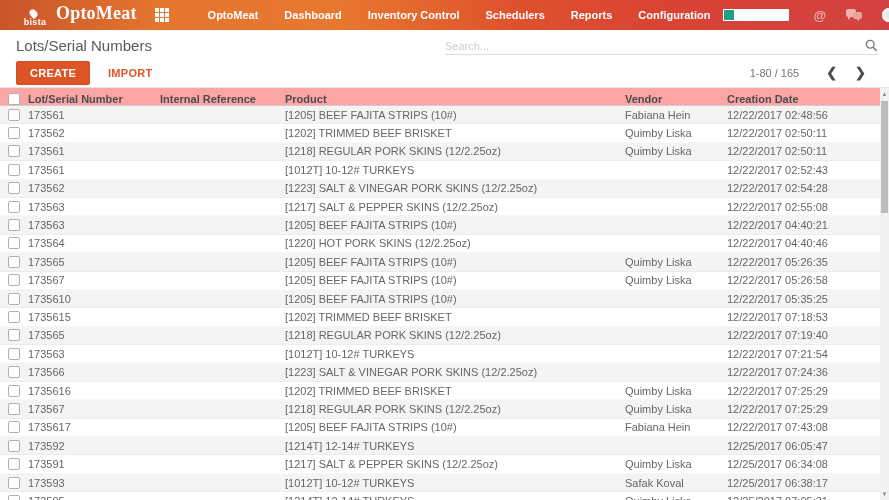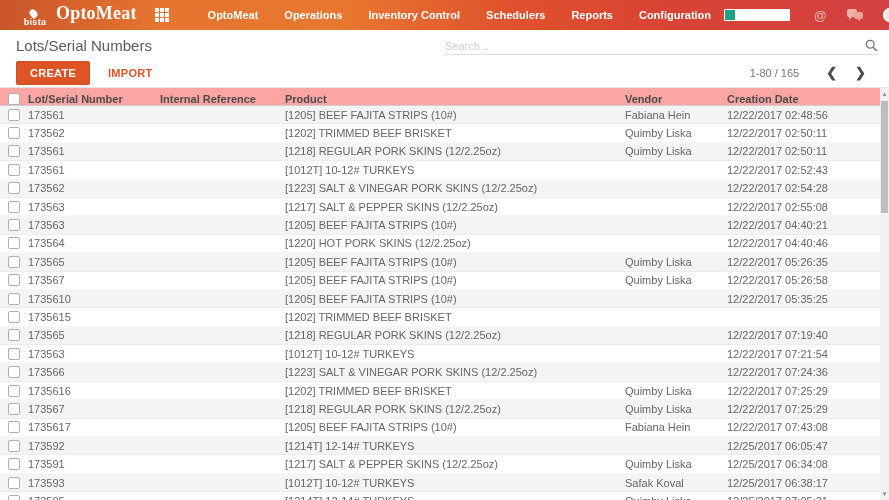--- a/index.html
+++ b/index.html
@@ -97,21 +97,21 @@
         <i></i>
         <i></i>
         <i></i>
         <i></i>
         <i></i>
         <i></i>
         <i></i>
     </span>
     <div class="nav-menu">
       <span class="nav-item">OptoMeat</span>
-      <span class="nav-item">Operations</span>
+      <span class="nav-item">Dashboard</span>
       <span class="nav-item">Inventory Control</span>
       <span class="nav-item">Schedulers</span>
       <span class="nav-item">Reports</span>
       <span class="nav-item">Configuration</span>
     </div>
     <div class="nav-right">
       <div class="timer-widget">
           <span class="sq"></span>
         </div>
       <span class="at-icon">@</span>
@@ -272,20 +272,21 @@
     <div class="c c-date">12/22/2017 05:35:25</div>
   </div>
         <div class="trow even">
     <div class="c c-check">
       <input type="checkbox" class="cb" style="">
     </div>
     <div class="c c-lot">1735615</div>
     <div class="c c-ref"></div>
     <div class="c c-prod">[1202] TRIMMED BEEF BRISKET</div>
     <div class="c c-vendor"></div>
+    <div class="c c-date">12/22/2017 07:18:53</div>
   </div>
         <div class="trow odd">
     <div class="c c-check">
       <input type="checkbox" class="cb" style="">
     </div>
     <div class="c c-lot">173565</div>
     <div class="c c-ref"></div>
     <div class="c c-prod">[1218] REGULAR PORK SKINS (12/2.25oz)</div>
     <div class="c c-vendor"></div>
     <div class="c c-date">12/22/2017 07:19:40</div>

